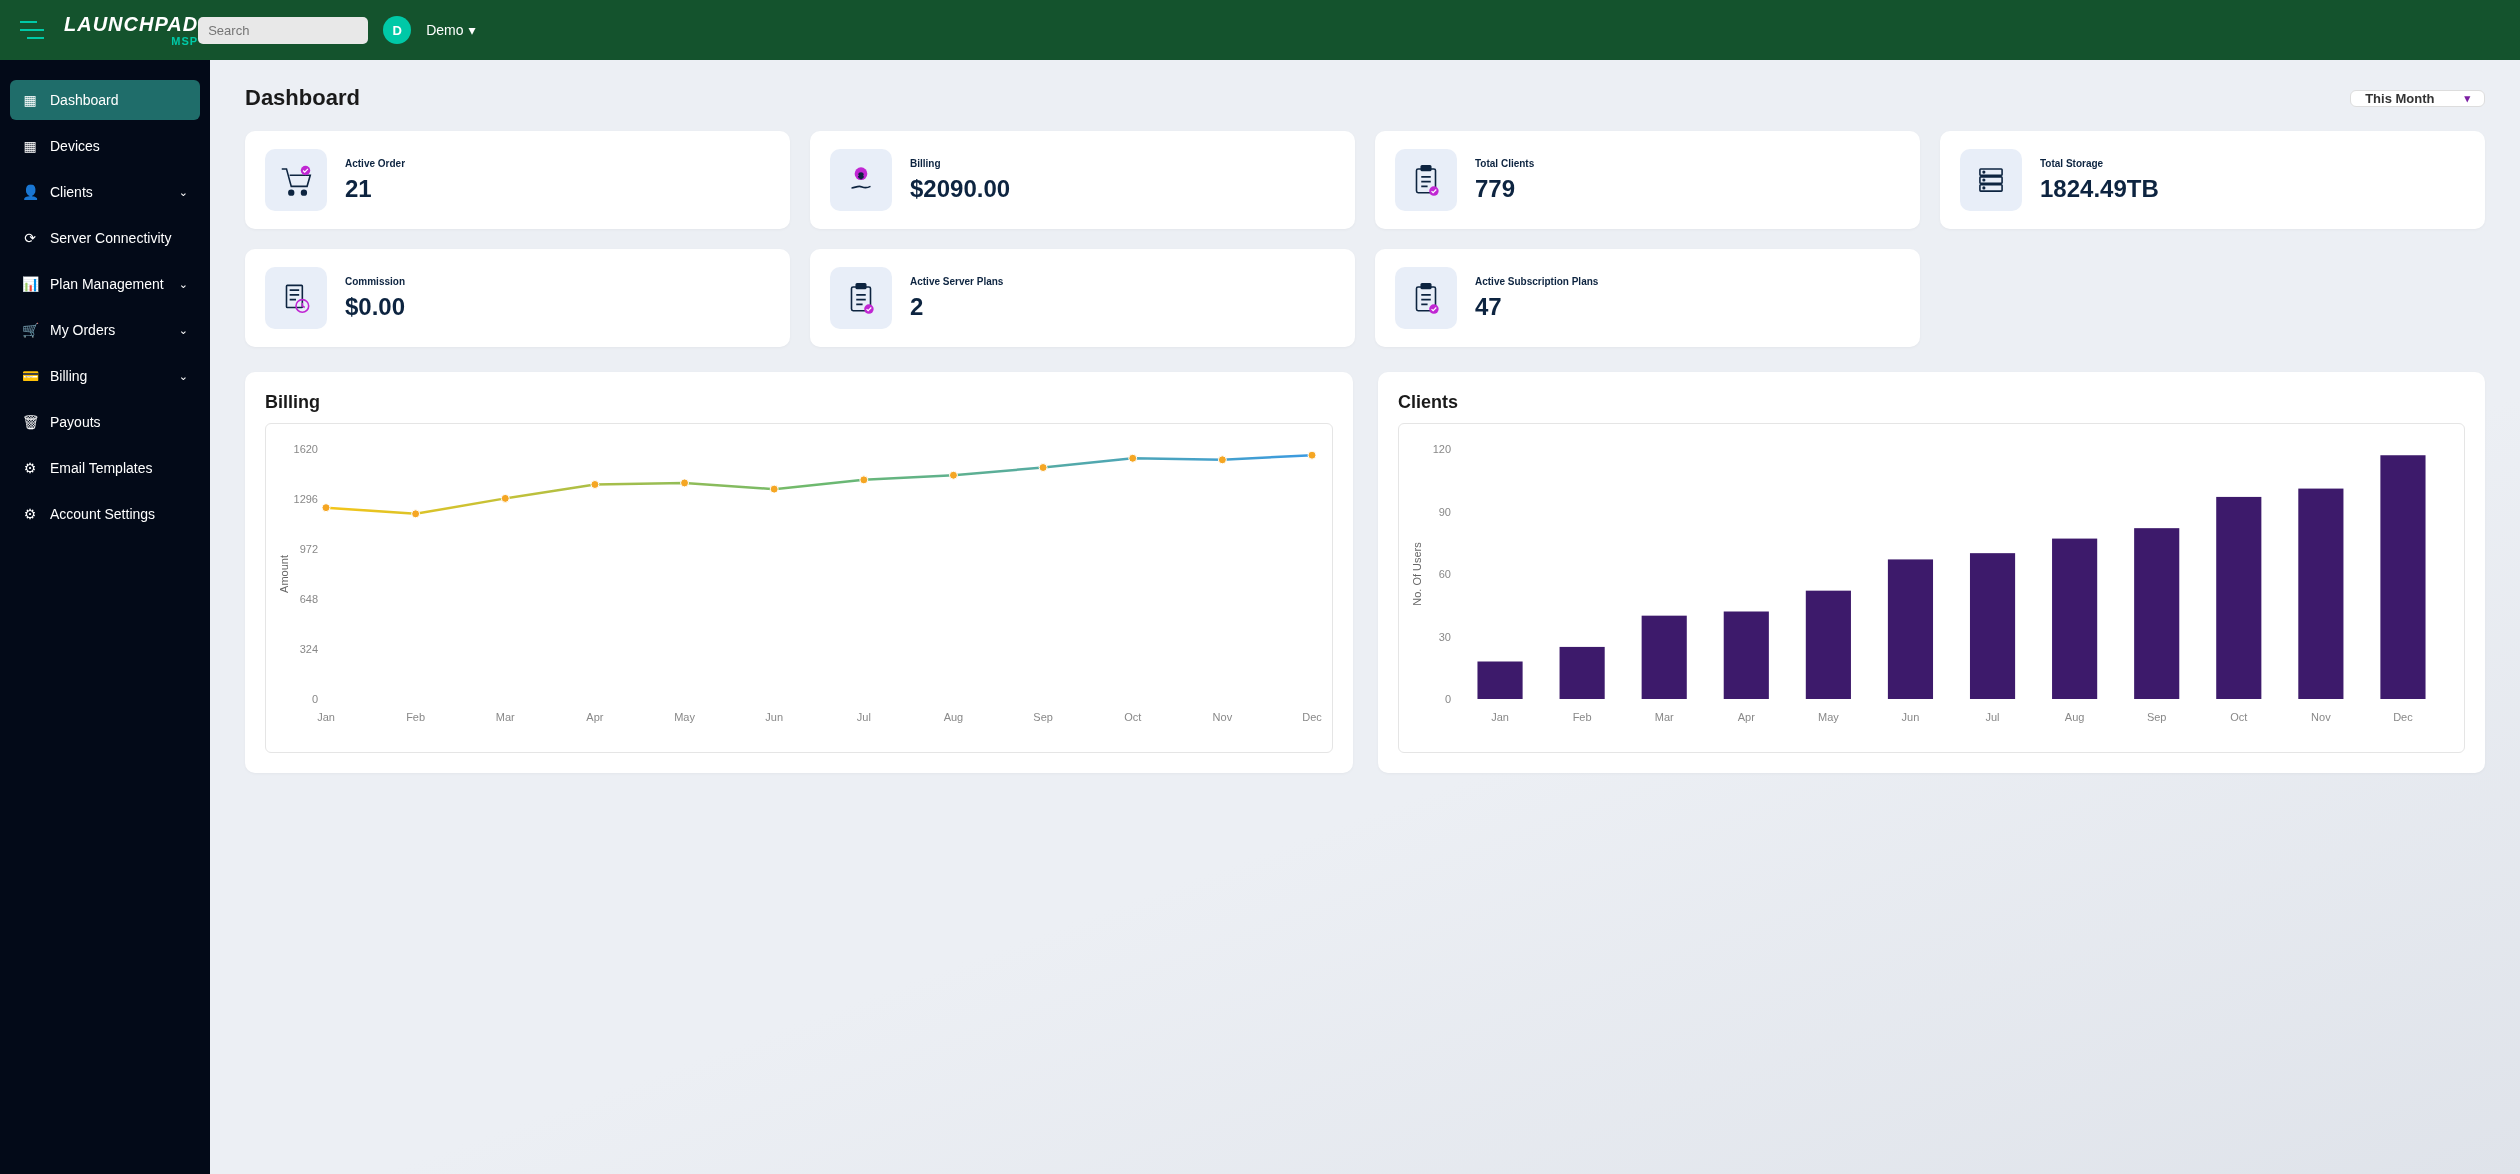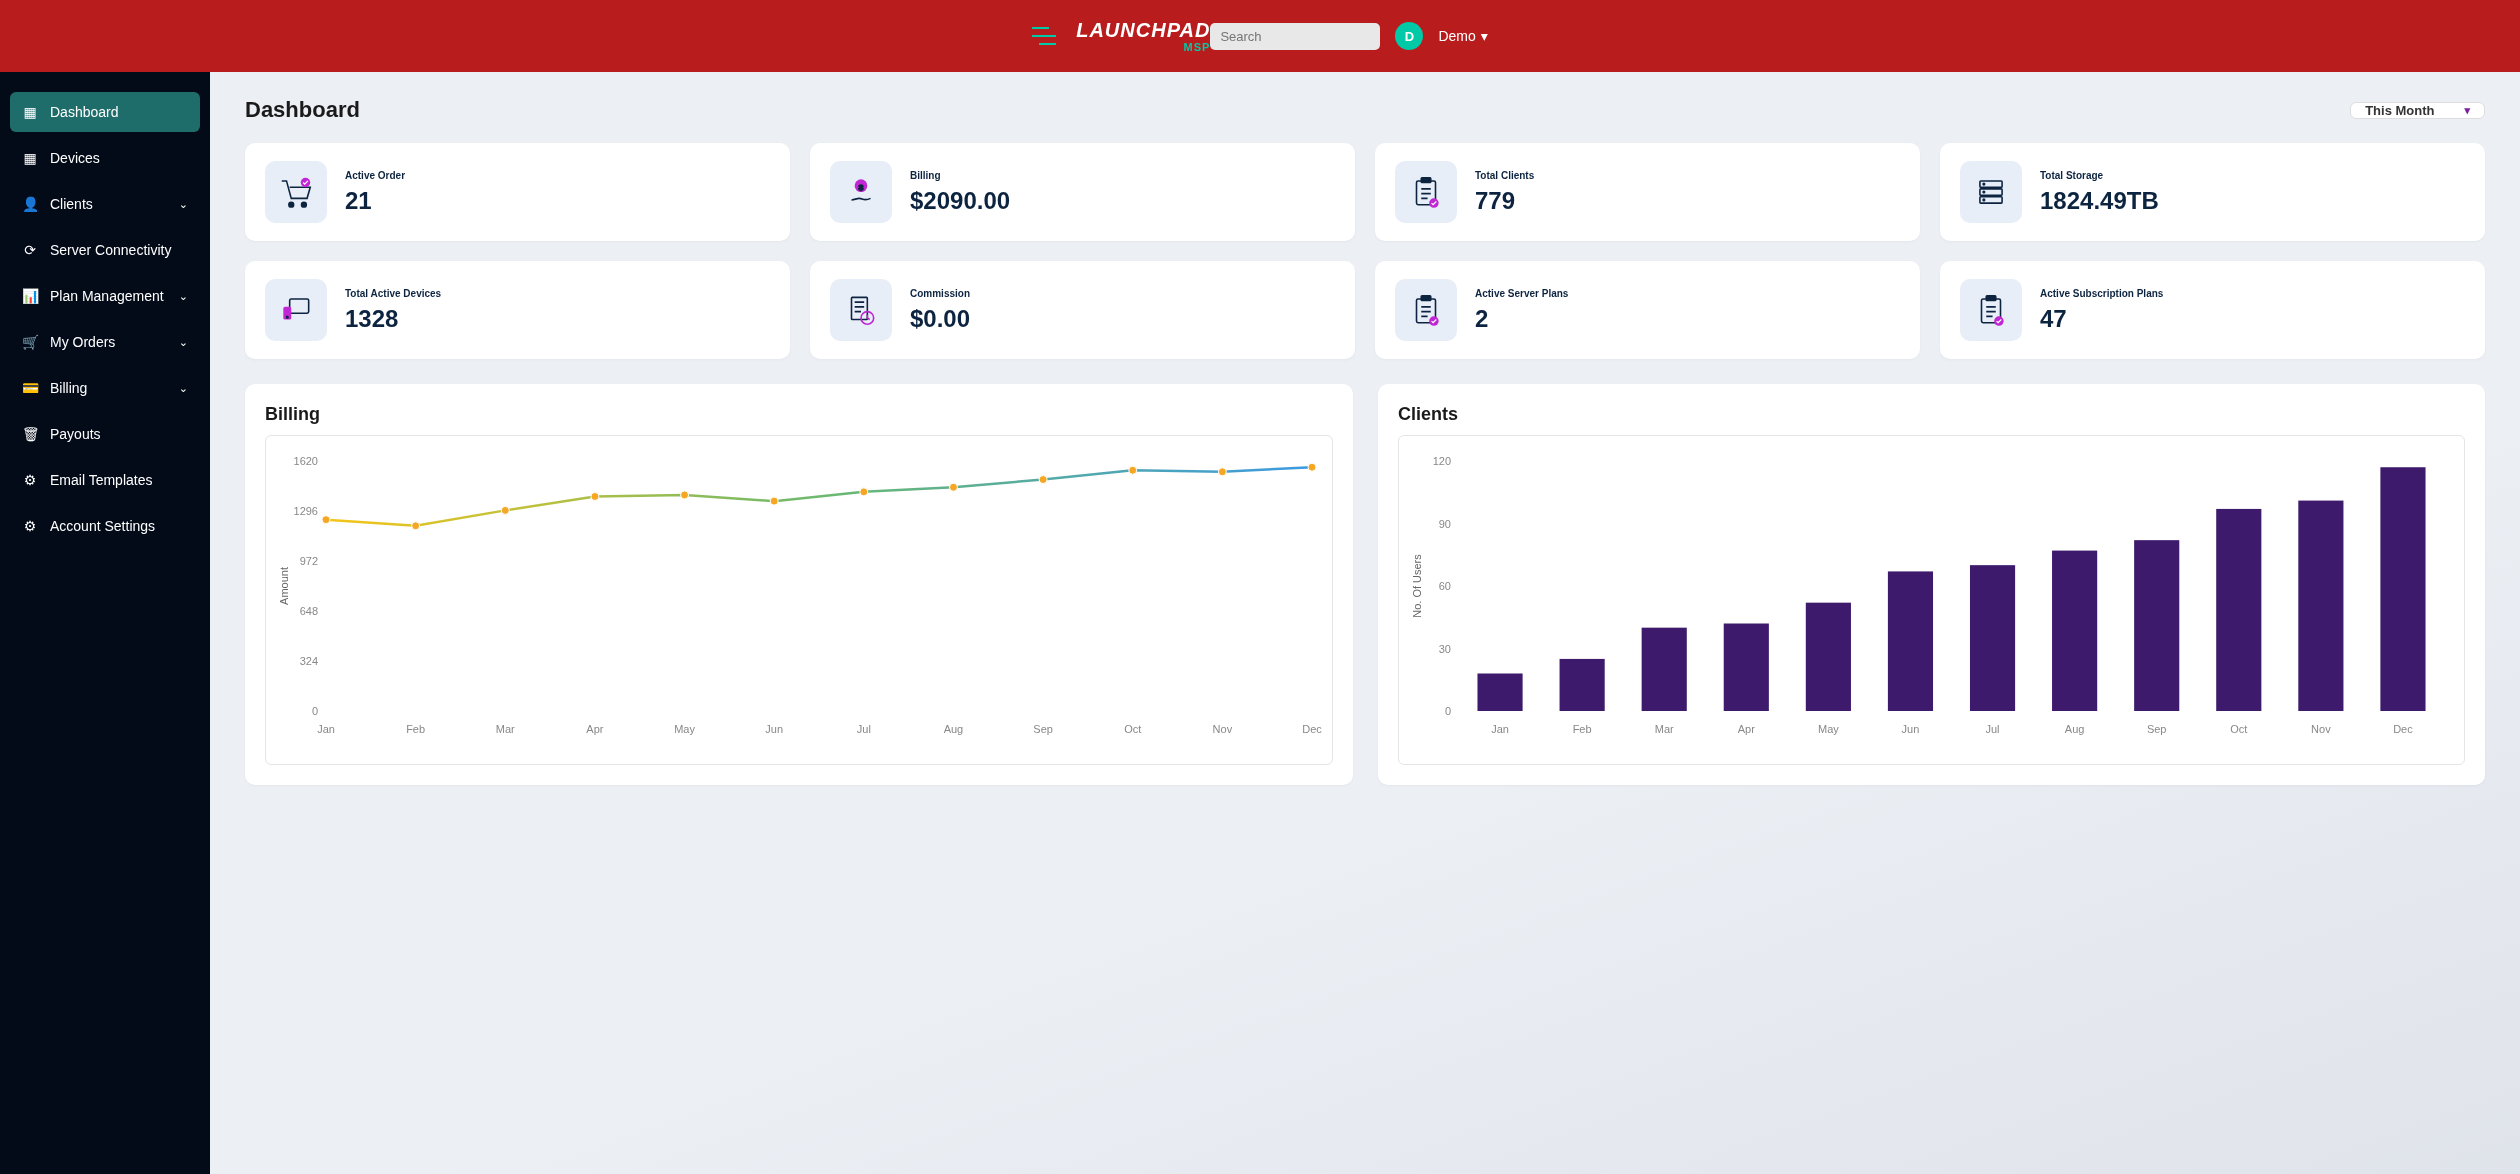--- a/index.html
+++ b/index.html
@@ -1,19 +1,19 @@
 <!DOCTYPE html>
 <html><head>
 <meta charset="utf-8">
 <style>
 * { box-sizing: border-box; margin: 0; padding: 0; }
 body { font-family: -apple-system, BlinkMacSystemFont, 'Segoe UI', Arial, sans-serif; background: #eceff4; }
 
 
-.header { background: #b91c1c; height: 72px; display: flex; align-items: center; padding: 0 20px; justify-content: center; }
+.header { background: #14532d; height: 60px; display: flex; align-items: center; padding: 0 20px; justify-content: flex-start; }
 .header-left { display: flex; align-items: center; gap: 20px; }
 .hamburger { width: 24px; height: 18px; display: flex; flex-direction: column; justify-content: space-between; cursor: pointer; }
 .hamburger span { height: 2px; background: #00c9a7; display: block; }
 .hamburger span:nth-child(1) { width: 70%; }
 .hamburger span:nth-child(2) { width: 100%; }
 .hamburger span:nth-child(3) { width: 70%; margin-left: auto; }
 .logo { color: #fff; font-weight: 700; font-size: 20px; letter-spacing: 1px; display: flex; flex-direction: column; line-height: 1; }
 .logo-main { font-style: italic; }
 .logo-sub { color: #00c9a7; font-size: 11px; text-align: right; margin-top: 2px; }
 .header-right { display: flex; align-items: center; gap: 15px; }
@@ -198,33 +198,20 @@
               <rect x="10" y="20" width="28" height="8" rx="1"></rect>
               <rect x="10" y="30" width="28" height="8" rx="1"></rect>
               <circle cx="15" cy="14" r="1" fill="#0d2440"></circle>
               <circle cx="15" cy="24" r="1" fill="#0d2440"></circle>
               <circle cx="15" cy="34" r="1" fill="#0d2440"></circle>
             </svg>
           </div>
                  <div>
                    <div class="stat-label">Total Storage</div>
                    <div class="stat-value">1824.49TB</div>
-                 </div>
-        </div>
-        <div class="stat-card">
-          <div class="stat-icon">
-            <svg width="38" height="38" viewBox="0 0 48 48" fill="none" stroke="#0d2440" stroke-width="2">
-              <rect x="16" y="10" width="24" height="18" rx="2"></rect>
-              <rect x="8" y="20" width="10" height="16" rx="2" fill="#c026d3" stroke="none"></rect>
-              <circle cx="13" cy="33" r="1" fill="#fff"></circle>
-            </svg>
-          </div>
-                 <div>
-                   <div class="stat-label">Total Active Devices</div>
-                   <div class="stat-value">1328</div>
                  </div>
         </div>
         <div class="stat-card">
           <div class="stat-icon">
             <svg width="38" height="38" viewBox="0 0 48 48" fill="none" stroke="#0d2440" stroke-width="2">
               <rect x="12" y="8" width="20" height="28" rx="1"></rect>
               <path d="M16 14h12M16 20h12M16 26h8"></path>
               <circle cx="32" cy="34" r="8" fill="none" stroke="#c026d3"></circle>
               <path d="M32 30v4l3 2" stroke="#c026d3"></path>
             </svg>

